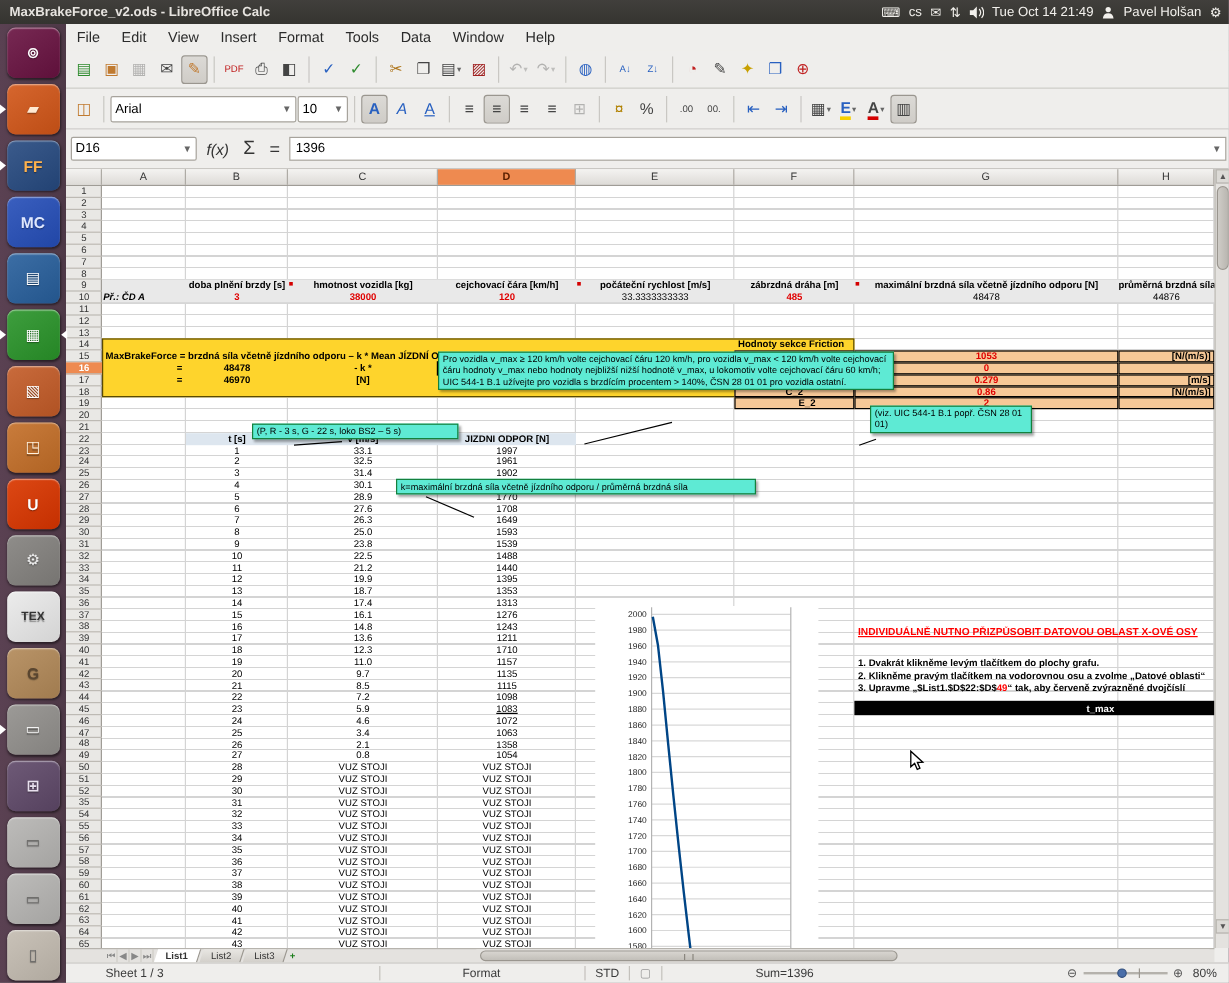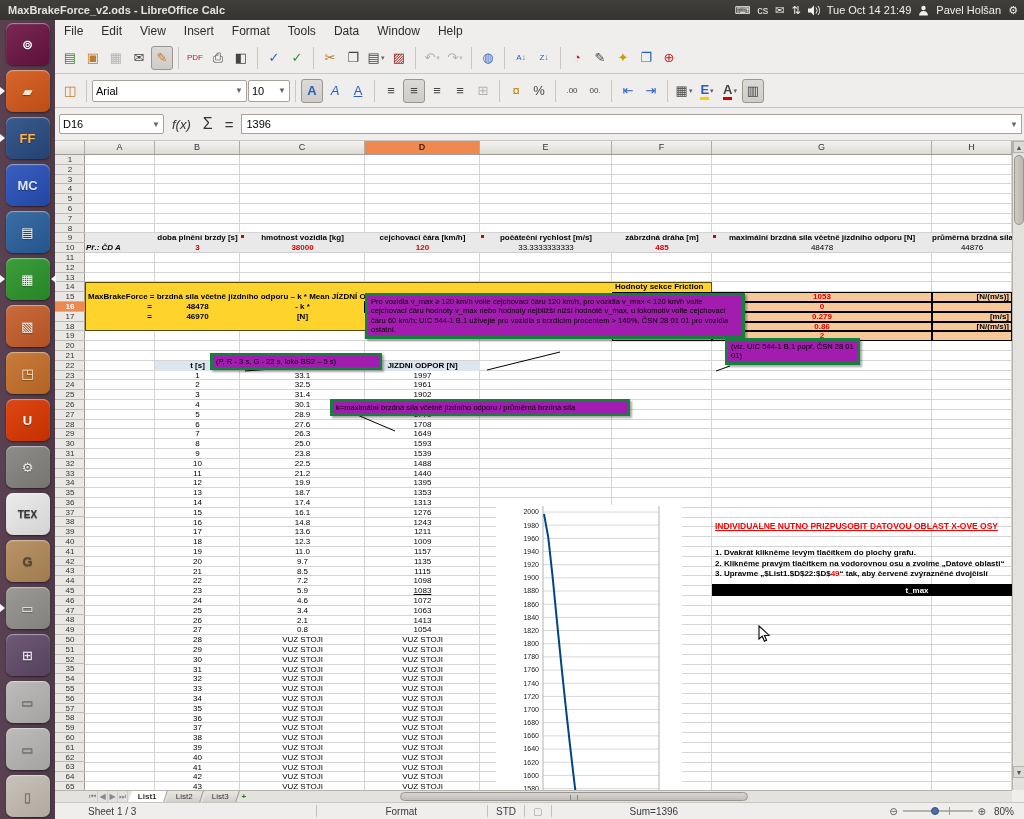--- a/index.html
+++ b/index.html
@@ -63,21 +63,21 @@
 .banner{font-size:10px}
 .reddot{position:absolute;width:3px;height:3px;background:#d40000;z-index:4}
 
 #yellowblock{position:absolute;background:#fed42c;border:1px solid #5a4a00;z-index:2}
 
 #selcell{position:absolute;border:2px solid #000;z-index:5}
 #selcell .handle{position:absolute;right:-3px;bottom:-3px;width:4px;height:4px;background:#000}
 
 .fcell{position:absolute;background:#f6c897;border:1px solid #000;z-index:2}
 
-.comment{position:absolute;background:#a21caf;border:3px solid #15803d;box-shadow:2px 2px 2px rgba(0,0,0,.35);font-size:7.6px;line-height:9.4px;padding:1px 3px;z-index:6;color:#000}
+.comment{position:absolute;background:#5eead4;border:1px solid #15803d;box-shadow:2px 2px 2px rgba(0,0,0,.35);font-size:7.6px;line-height:9.4px;padding:1px 3px;z-index:6;color:#000}
 #noteSvg{position:absolute;left:0;top:0;width:957px;height:635px;z-index:5;pointer-events:none}
 
 #tablehdr{position:absolute;background:#dde6ef;z-index:2}
 
 .instr{font-size:8px;font-weight:bold}
 #redhead{font-size:8.5px;font-weight:bold;color:#ff0000;text-decoration:underline;overflow:hidden}
 #tmaxbar{position:absolute;background:#000;color:#fff;font-weight:bold;font-size:8px;z-index:3;display:flex;align-items:center}
 #tmaxbar span{flex:1;text-align:center;padding-left:110px}
 
 #chartobj{position:absolute;background:#fff;z-index:2}
@@ -542,21 +542,21 @@
       <div class="cell c-center" style="left: 185px; width: 125px; top: 352.8px;">16.1</div>
       <div class="cell c-center" style="left: 310px; width: 115px; top: 352.8px;">1276</div>
       <div class="cell c-center" style="left: 100px; width: 85px; top: 362.6px;">16</div>
       <div class="cell c-center" style="left: 185px; width: 125px; top: 362.6px;">14.8</div>
       <div class="cell c-center" style="left: 310px; width: 115px; top: 362.6px;">1243</div>
       <div class="cell c-center" style="left: 100px; width: 85px; top: 372.4px;">17</div>
       <div class="cell c-center" style="left: 185px; width: 125px; top: 372.4px;">13.6</div>
       <div class="cell c-center" style="left: 310px; width: 115px; top: 372.4px;">1211</div>
       <div class="cell c-center" style="left: 100px; width: 85px; top: 382.2px;">18</div>
       <div class="cell c-center" style="left: 185px; width: 125px; top: 382.2px;">12.3</div>
-      <div class="cell c-center" style="left: 310px; width: 115px; top: 382.2px;">1009</div>
+      <div class="cell c-center" style="left: 310px; width: 115px; top: 382.2px;">1710</div>
       <div class="cell c-center" style="left: 100px; width: 85px; top: 392px;">19</div>
       <div class="cell c-center" style="left: 185px; width: 125px; top: 392px;">11.0</div>
       <div class="cell c-center" style="left: 310px; width: 115px; top: 392px;">1157</div>
       <div class="cell c-center" style="left: 100px; width: 85px; top: 401.8px;">20</div>
       <div class="cell c-center" style="left: 185px; width: 125px; top: 401.8px;">9.7</div>
       <div class="cell c-center" style="left: 310px; width: 115px; top: 401.8px;">1135</div>
       <div class="cell c-center" style="left: 100px; width: 85px; top: 411.6px;">21</div>
       <div class="cell c-center" style="left: 185px; width: 125px; top: 411.6px;">8.5</div>
       <div class="cell c-center" style="left: 310px; width: 115px; top: 411.6px;">1115</div>
       <div class="cell c-center" style="left: 100px; width: 85px; top: 421.4px;">22</div>
@@ -566,21 +566,21 @@
       <div class="cell c-center" style="left: 185px; width: 125px; top: 431.2px;">5.9</div>
       <div class="cell c-center" style="left: 310px; width: 115px; top: 431.2px; text-decoration: underline;">1083</div>
       <div class="cell c-center" style="left: 100px; width: 85px; top: 441px;">24</div>
       <div class="cell c-center" style="left: 185px; width: 125px; top: 441px;">4.6</div>
       <div class="cell c-center" style="left: 310px; width: 115px; top: 441px;">1072</div>
       <div class="cell c-center" style="left: 100px; width: 85px; top: 450.8px;">25</div>
       <div class="cell c-center" style="left: 185px; width: 125px; top: 450.8px;">3.4</div>
       <div class="cell c-center" style="left: 310px; width: 115px; top: 450.8px;">1063</div>
       <div class="cell c-center" style="left: 100px; width: 85px; top: 460.6px;">26</div>
       <div class="cell c-center" style="left: 185px; width: 125px; top: 460.6px;">2.1</div>
-      <div class="cell c-center" style="left: 310px; width: 115px; top: 460.6px;">1413</div>
+      <div class="cell c-center" style="left: 310px; width: 115px; top: 460.6px;">1358</div>
       <div class="cell c-center" style="left: 100px; width: 85px; top: 470.4px;">27</div>
       <div class="cell c-center" style="left: 185px; width: 125px; top: 470.4px;">0.8</div>
       <div class="cell c-center" style="left: 310px; width: 115px; top: 470.4px;">1054</div>
       <div class="cell c-center" style="left: 100px; width: 85px; top: 480.2px;">28</div>
       <div class="cell c-center" style="left: 185px; width: 125px; top: 480.2px;">VUZ STOJI</div>
       <div class="cell c-center" style="left: 310px; width: 115px; top: 480.2px;">VUZ STOJI</div>
       <div class="cell c-center" style="left: 100px; width: 85px; top: 490px;">29</div>
       <div class="cell c-center" style="left: 185px; width: 125px; top: 490px;">VUZ STOJI</div>
       <div class="cell c-center" style="left: 310px; width: 115px; top: 490px;">VUZ STOJI</div>
       <div class="cell c-center" style="left: 100px; width: 85px; top: 499.8px;">30</div>

